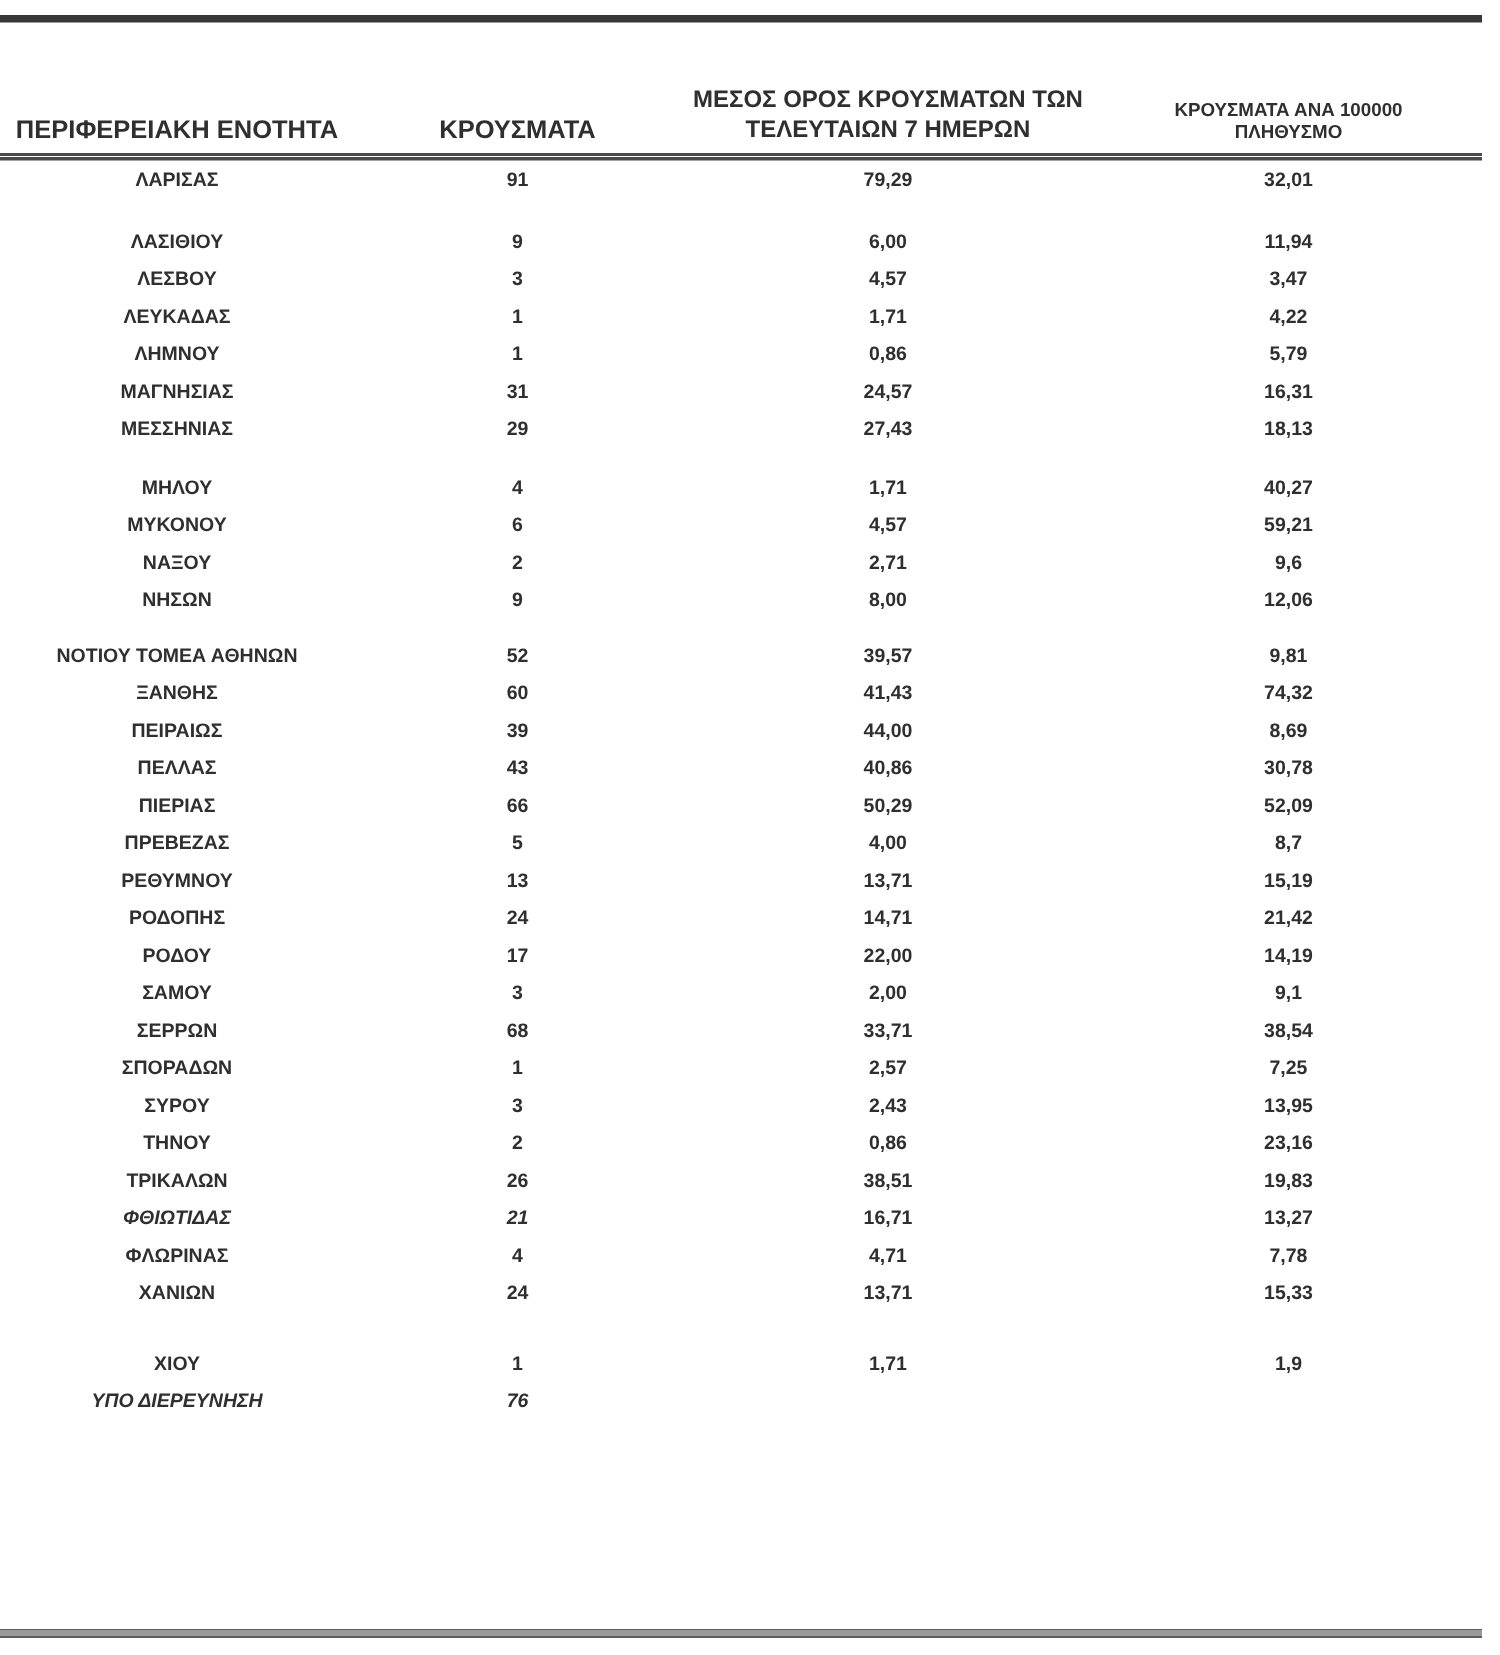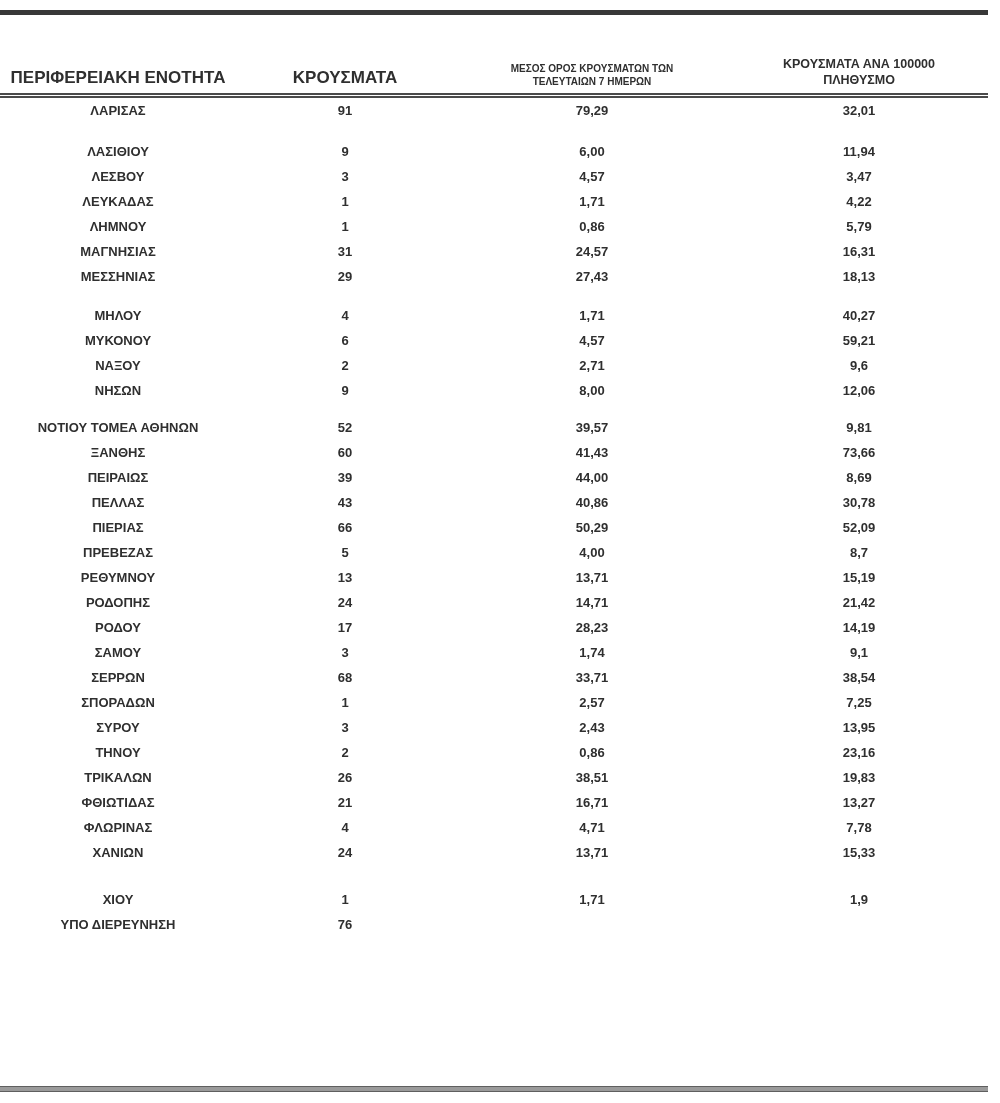--- a/index.html
+++ b/index.html
@@ -9,25 +9,25 @@
   }
   .rule{width:988px;margin:0;}
   .top-rule{margin-top:10px;height:5px;background:#383838;}
   .sep-rule{height:5px;background:linear-gradient(#4a4a4a 0 2px,#ffffff 2px 3px,#4a4a4a 3px 5px);}
   .bottom-rule{position:absolute;left:0;top:1086px;height:6px;width:988px;
     background:linear-gradient(#5f5f5f 0 1px,#9a9a9a 1px 5px,#5f5f5f 5px 6px);}
   .grid{display:grid;grid-template-columns:236px 218px 276px 258px;width:988px;}
   .header{align-items:end;padding-top:42px;padding-bottom:5px;}
   .hcell{text-align:center;font-weight:bold;line-height:1.25;}
   .h-col1,.h-col2{font-size:17px;}
-  .h-col3{font-size:10px;}
+  .h-col3{font-size:16px;}
   .h-col4{font-size:12.5px;}
   .row{height:25px;align-items:center;}
   .cell{text-align:center;font-size:13px;font-weight:bold;white-space:nowrap;overflow:visible;}
-  .italic{}
+  .italic{font-style:italic;}
   .gap{width:988px;}
 </style>
 </head>
 <body>
 
 <div class="page">
 
   <div class="rule top-rule"></div>
 
   <div class="grid header">
@@ -122,21 +122,21 @@
       <div class="grid row">
         <div class="cell">ΝΟΤΙΟΥ ΤΟΜΕΑ ΑΘΗΝΩΝ</div>
         <div class="cell">52</div>
         <div class="cell">39,57</div>
         <div class="cell">9,81</div>
       </div>
       <div class="grid row">
         <div class="cell">ΞΑΝΘΗΣ</div>
         <div class="cell">60</div>
         <div class="cell">41,43</div>
-        <div class="cell">73,66</div>
+        <div class="cell">74,32</div>
       </div>
       <div class="grid row">
         <div class="cell">ΠΕΙΡΑΙΩΣ</div>
         <div class="cell">39</div>
         <div class="cell">44,00</div>
         <div class="cell">8,69</div>
       </div>
       <div class="grid row">
         <div class="cell">ΠΕΛΛΑΣ</div>
         <div class="cell">43</div>
@@ -163,27 +163,27 @@
       </div>
       <div class="grid row">
         <div class="cell">ΡΟΔΟΠΗΣ</div>
         <div class="cell">24</div>
         <div class="cell">14,71</div>
         <div class="cell">21,42</div>
       </div>
       <div class="grid row">
         <div class="cell">ΡΟΔΟΥ</div>
         <div class="cell">17</div>
-        <div class="cell">28,23</div>
+        <div class="cell">22,00</div>
         <div class="cell">14,19</div>
       </div>
       <div class="grid row">
         <div class="cell">ΣΑΜΟΥ</div>
         <div class="cell">3</div>
-        <div class="cell">1,74</div>
+        <div class="cell">2,00</div>
         <div class="cell">9,1</div>
       </div>
       <div class="grid row">
         <div class="cell">ΣΕΡΡΩΝ</div>
         <div class="cell">68</div>
         <div class="cell">33,71</div>
         <div class="cell">38,54</div>
       </div>
       <div class="grid row">
         <div class="cell">ΣΠΟΡΑΔΩΝ</div>

